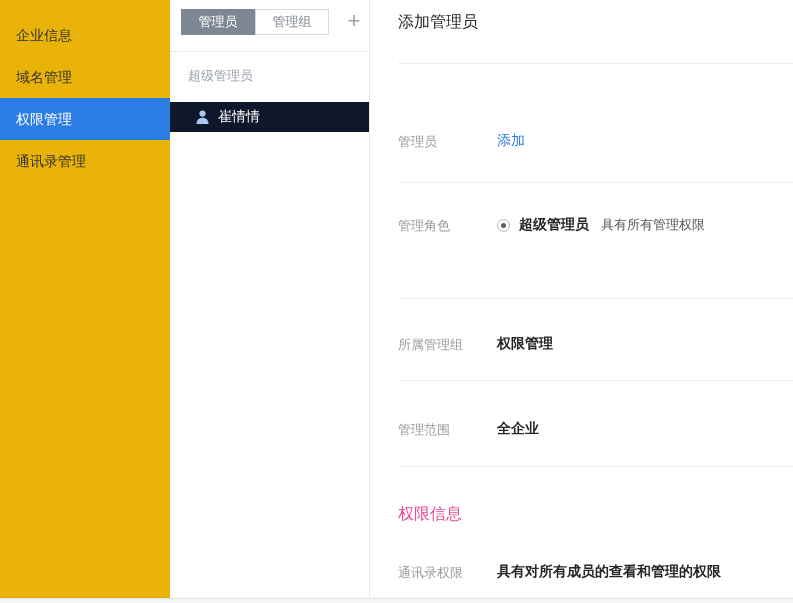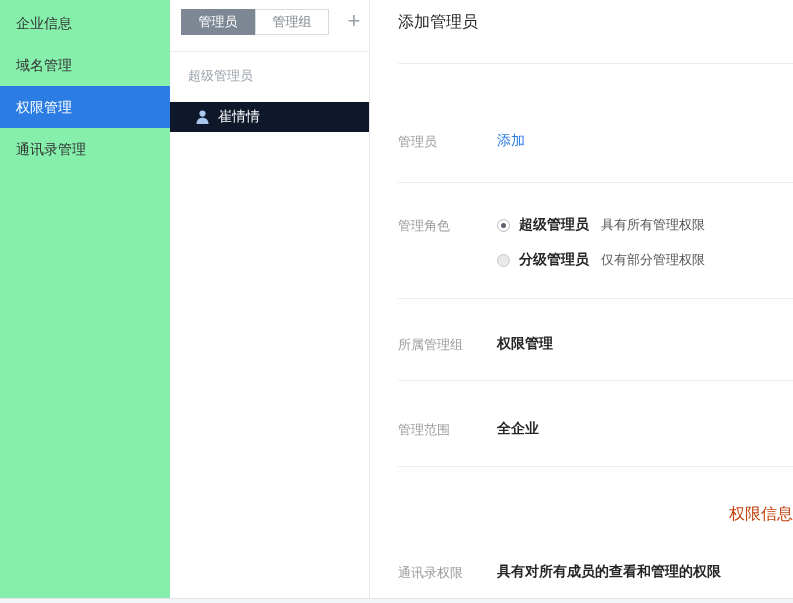--- a/index.html
+++ b/index.html
@@ -5,21 +5,21 @@
   * { margin:0; padding:0; box-sizing:border-box; }
   html,body { width:793px; height:603px; }
   body {
     font-family:"Liberation Sans","DejaVu Sans",sans-serif;
     background:#ffffff; color:#333; overflow:hidden;
   }
   .app { width:793px; height:603px; display:flex; flex-direction:column; }
   .main { flex:1; display:flex; height:598px; overflow:hidden; }
 
   
-  .sidebar { width:170px; background:#86efac; flex-shrink:0; padding-top:2px; }
+  .sidebar { width:170px; background:#eab308; flex-shrink:0; padding-top:14px; }
   .side-item {
     height:42px; line-height:42px; padding-left:16px;
     font-size:14px; color:#333; cursor:pointer; white-space:nowrap;
   }
   .side-item.selected { background:#2b7de3; color:#ffffff; }
 
   
   .member-col {
     width:200px; background:#ffffff; flex-shrink:0;
     border-right:1px solid #e7e8ea; display:flex; flex-direction:column;
@@ -70,21 +70,21 @@
     width:13px; height:13px; border-radius:50%; margin-right:9px; flex-shrink:0;
     border:1px solid #b9b9b9; background:#ffffff; position:relative;
   }
   .radio.checked::after {
     content:""; position:absolute; left:3px; top:3px; width:5px; height:5px;
     border-radius:50%; background:#5b616b;
   }
   .radio.unchecked { background:#e9e9e9; border-color:#c6c6c6; }
   .radio-name { font-size:14px; font-weight:bold; color:#262626; margin-right:12px; white-space:nowrap; }
   .radio-desc { font-size:13px; color:#555555; white-space:nowrap; }
-  .section-title { font-size:16px; color:#c2410c;text-align:right; }
+  .section-title { font-size:16px; color:#ec4899; }
   .perm-row { margin-top:38px; }
 
   
   .bottombar { height:5px; background:#f4f5f7; border-top:1px solid #e3e4e6; flex-shrink:0; }
 </style>
 </head>
 <body>
 
 <div class="app">
   <div class="main">
@@ -126,25 +126,20 @@
 
       <div class="sec sec2">
         <div class="frow">
           <div class="flabel">管理角色</div>
           <div>
             <div class="radio-row">
               <span class="radio checked"></span>
               <span class="radio-name">超级管理员</span>
               <span class="radio-desc">具有所有管理权限</span>
             </div>
-            <div class="radio-row">
-              <span class="radio unchecked"></span>
-              <span class="radio-name">分级管理员</span>
-              <span class="radio-desc">仅有部分管理权限</span>
-            </div>
           </div>
         </div>
       </div>
 
       <div class="sec sec3">
         <div class="frow">
           <div class="flabel">所属管理组</div>
           <div class="fvalue">权限管理</div>
         </div>
       </div>

